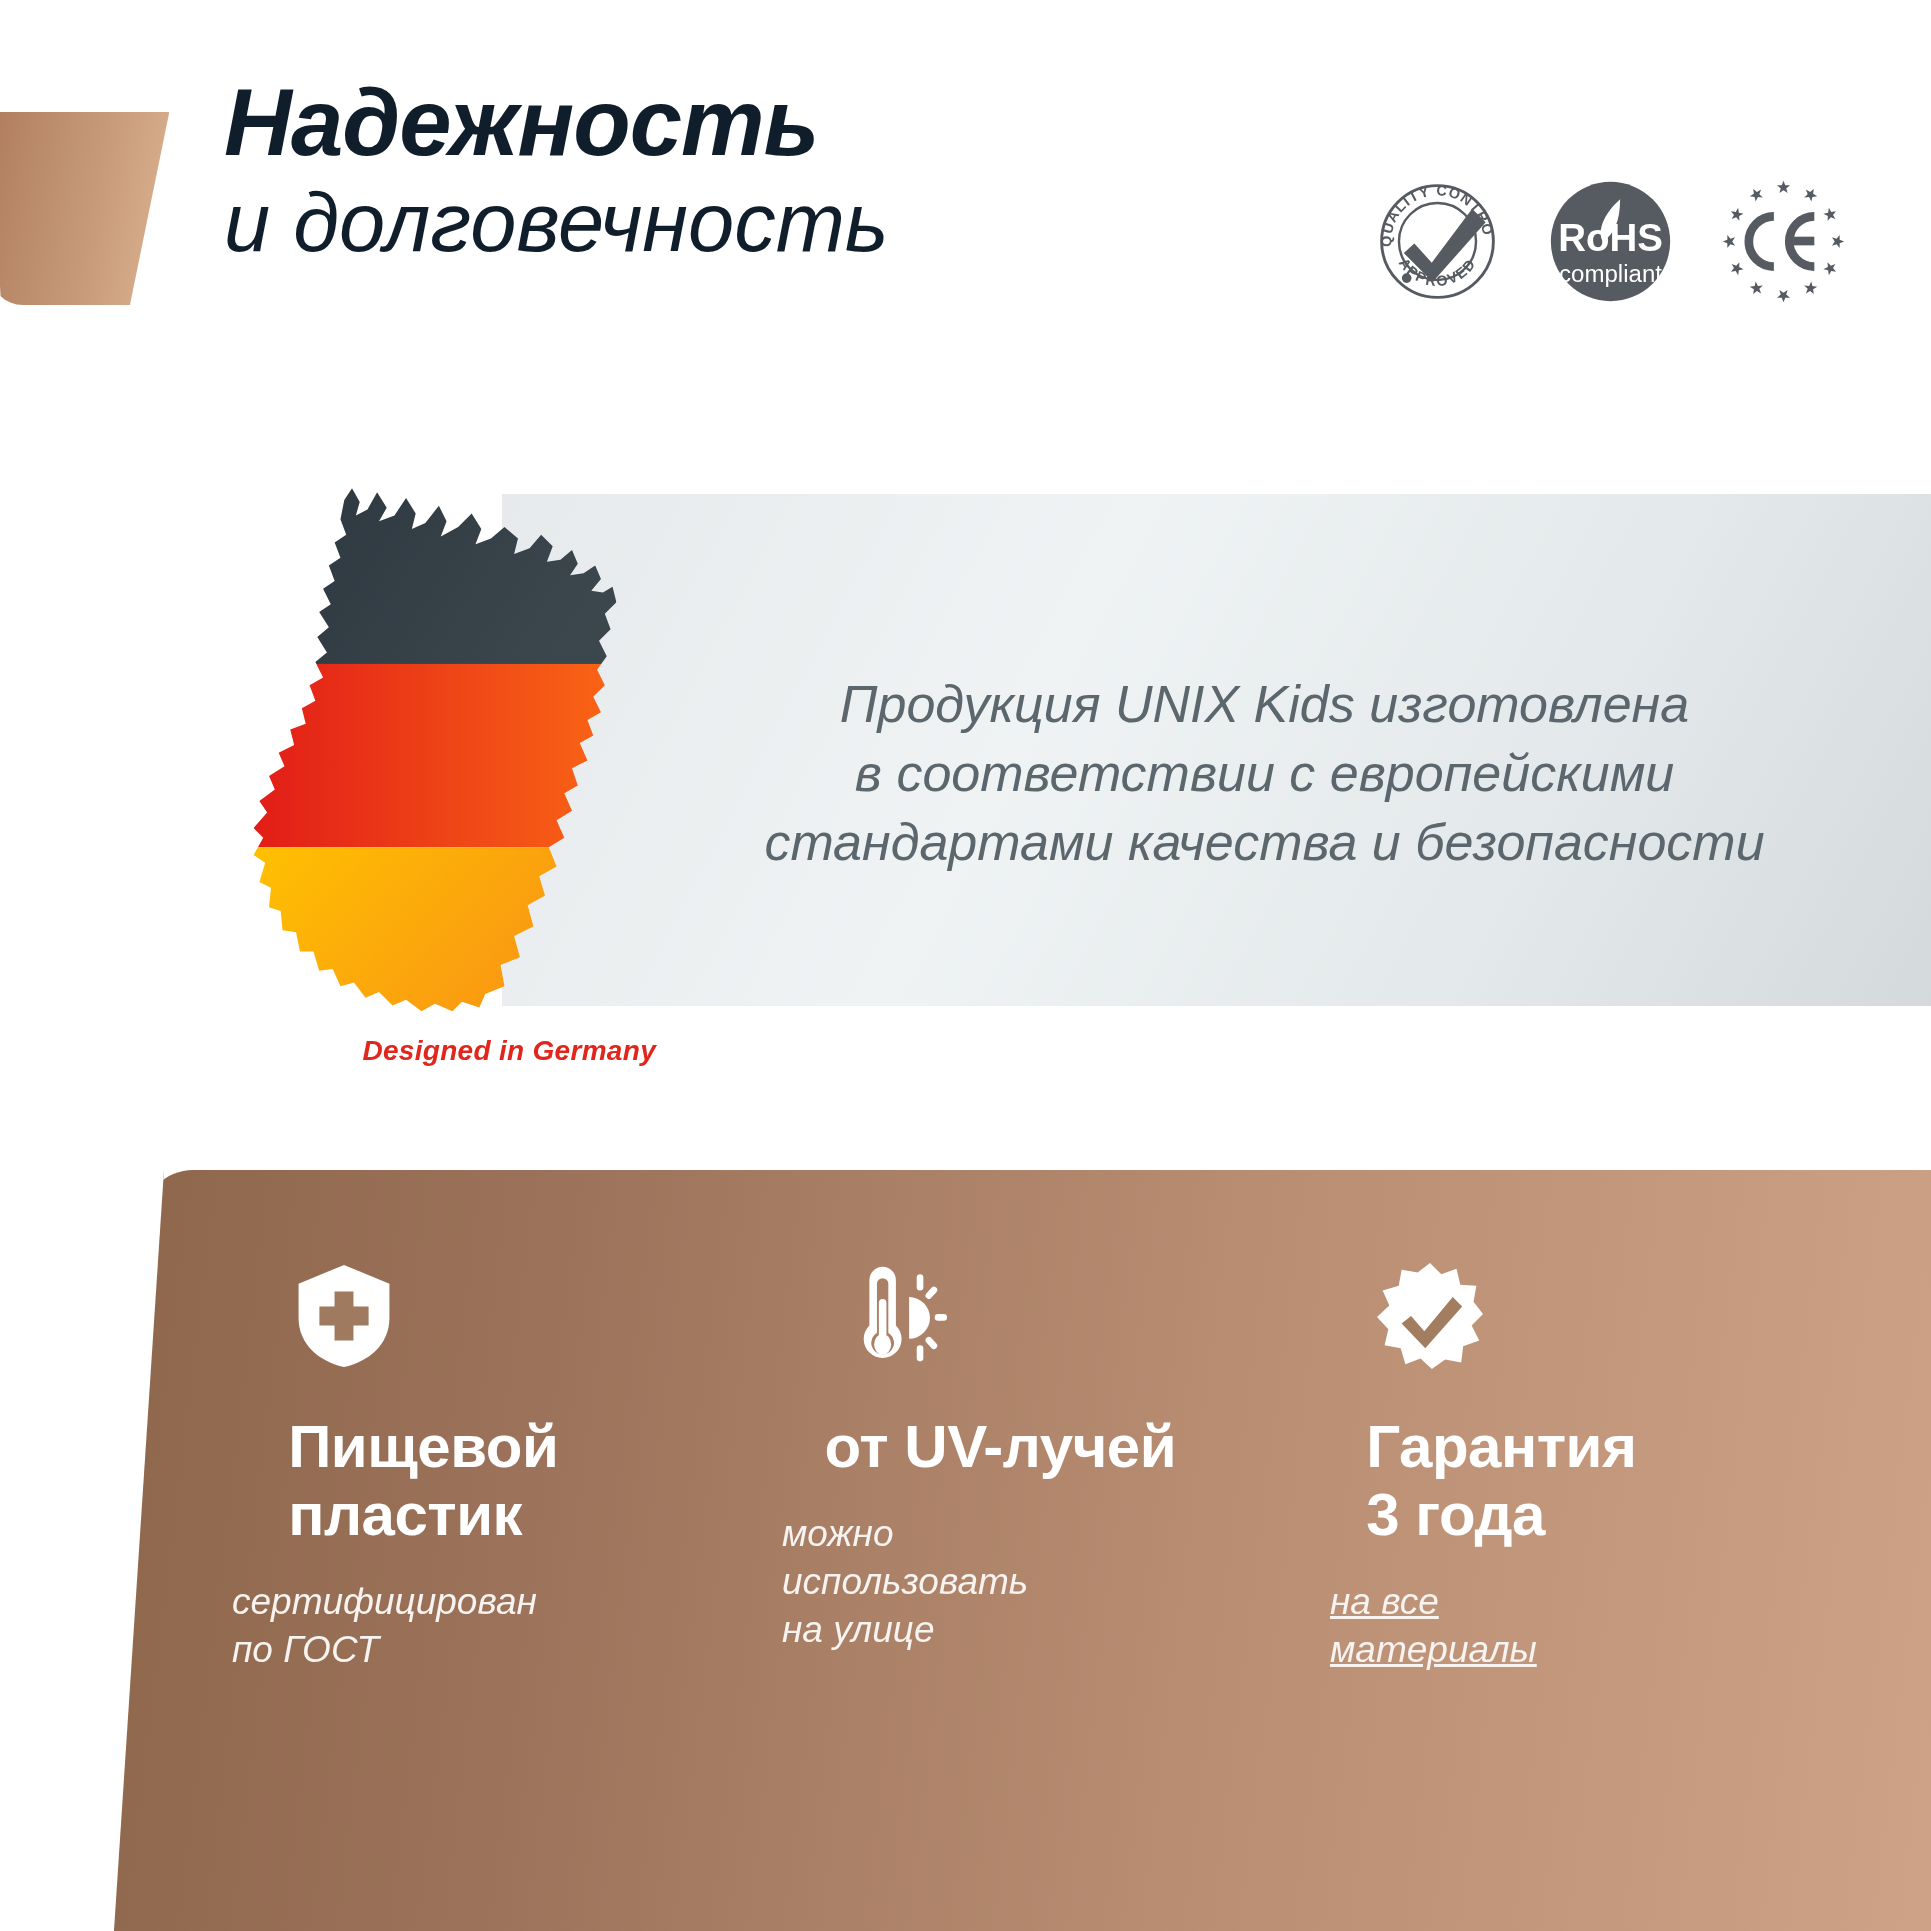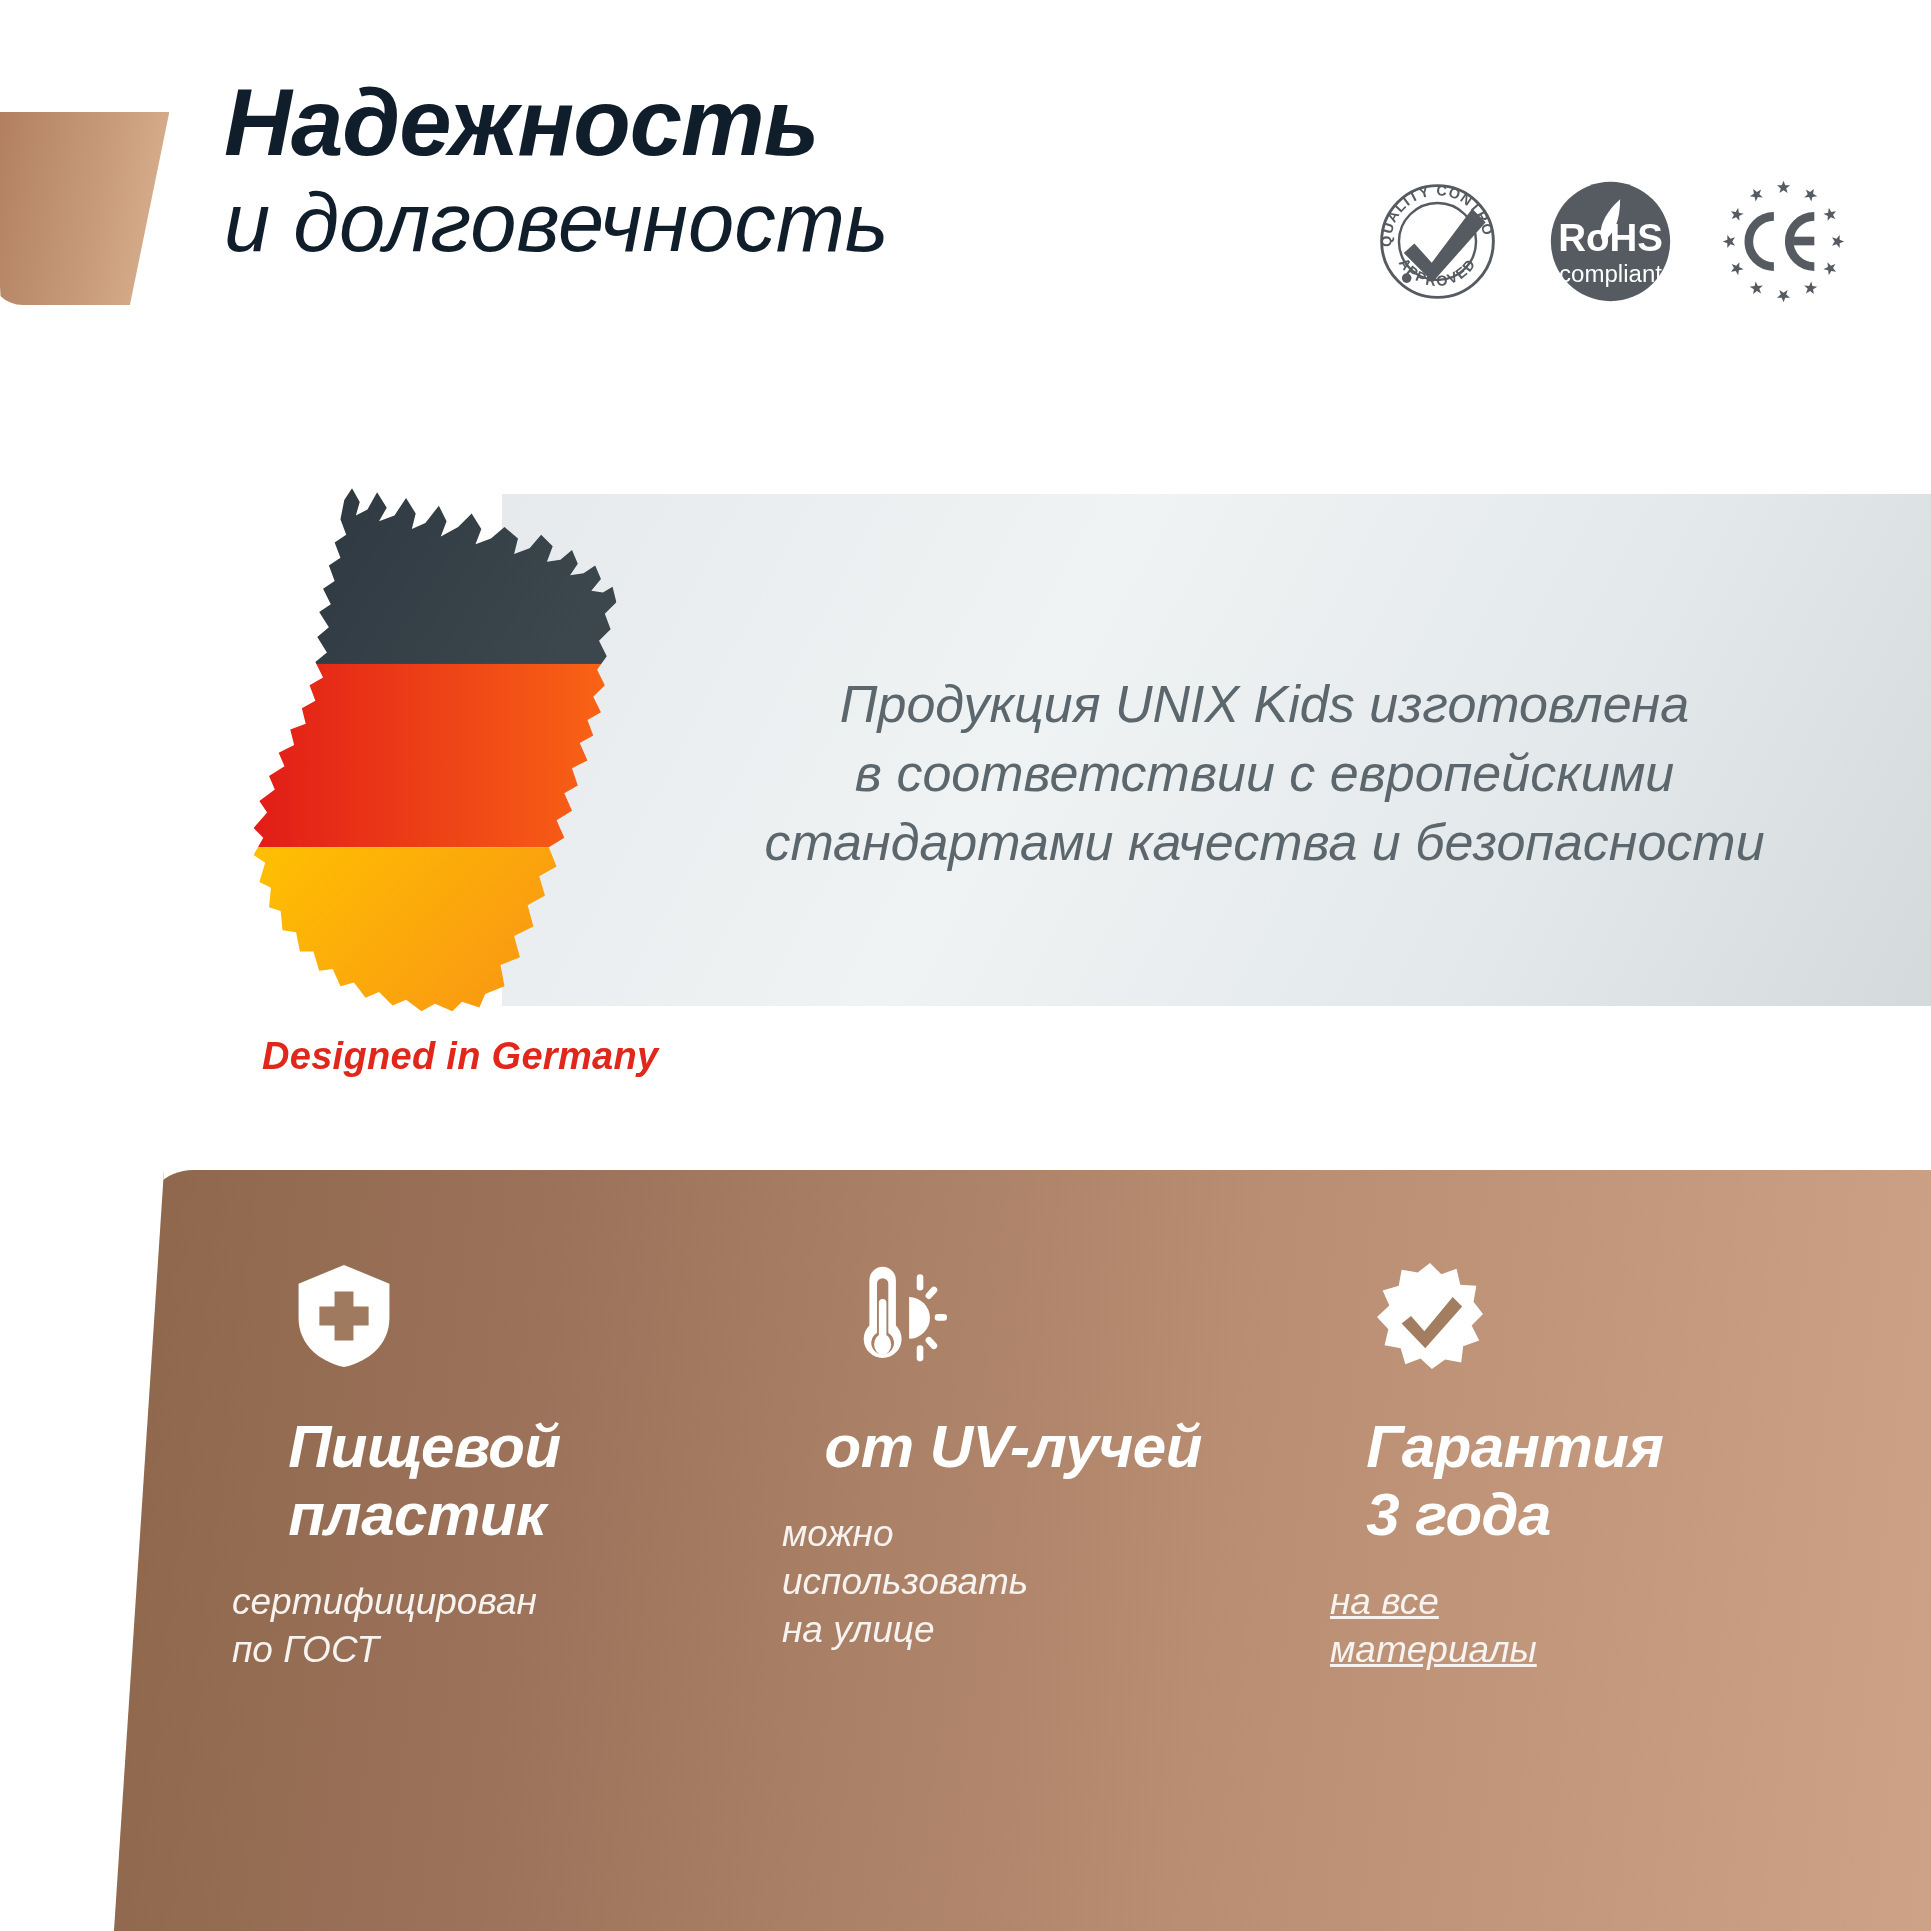--- a/index.html
+++ b/index.html
@@ -84,24 +84,24 @@
   }
   .info-text .ln{ display:block; white-space:nowrap; }
 
   .germany-map{
     position:absolute;
     left:232px; top:471px;
     width:406px; height:550px;
   }
   .designed-caption{
     position:absolute;
-    left:262px; top:1035px;
+    left:250px; top:1035px;
     width:406px;
-    text-align:left;
-    font-size:38px;
+    text-align:right;
+    font-size:28px;
     font-weight:700;
     font-style:italic;
     color:#e1261c;
     letter-spacing:0.3px;
   }
 
   
   .features-panel{
     position:absolute;
     left:0; top:1170px;
@@ -133,21 +133,20 @@
   }
   .feature-1{ left:294px; width:454px; }
   .feature-2{ left:840px; width:454px; }
   .feature-3{ left:1376px; width:454px; }
 
   .feature-icon{ height:106px; margin-bottom:44px; display:block; }
 
   .feature-title{
     font-size:60px;
     font-weight:800;
-    font-style:italic;
     color:#ffffff;
     line-height:1.13;
     letter-spacing:-0.5px;
     margin-bottom:29px;
     margin-top:24px;
   }
   .feature-title .ln{ display:block; white-space:nowrap; }
 
   .feature-sub{
     font-size:37px;

